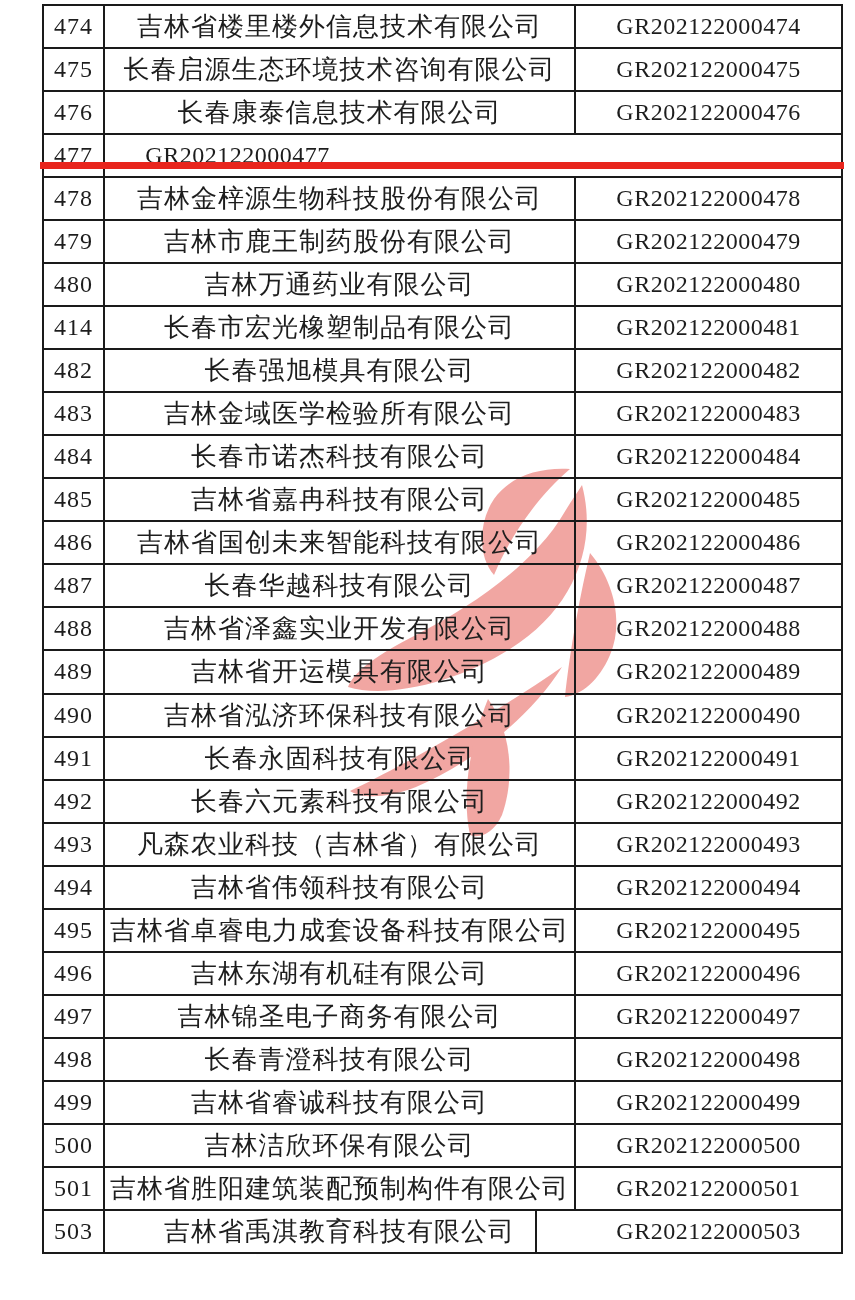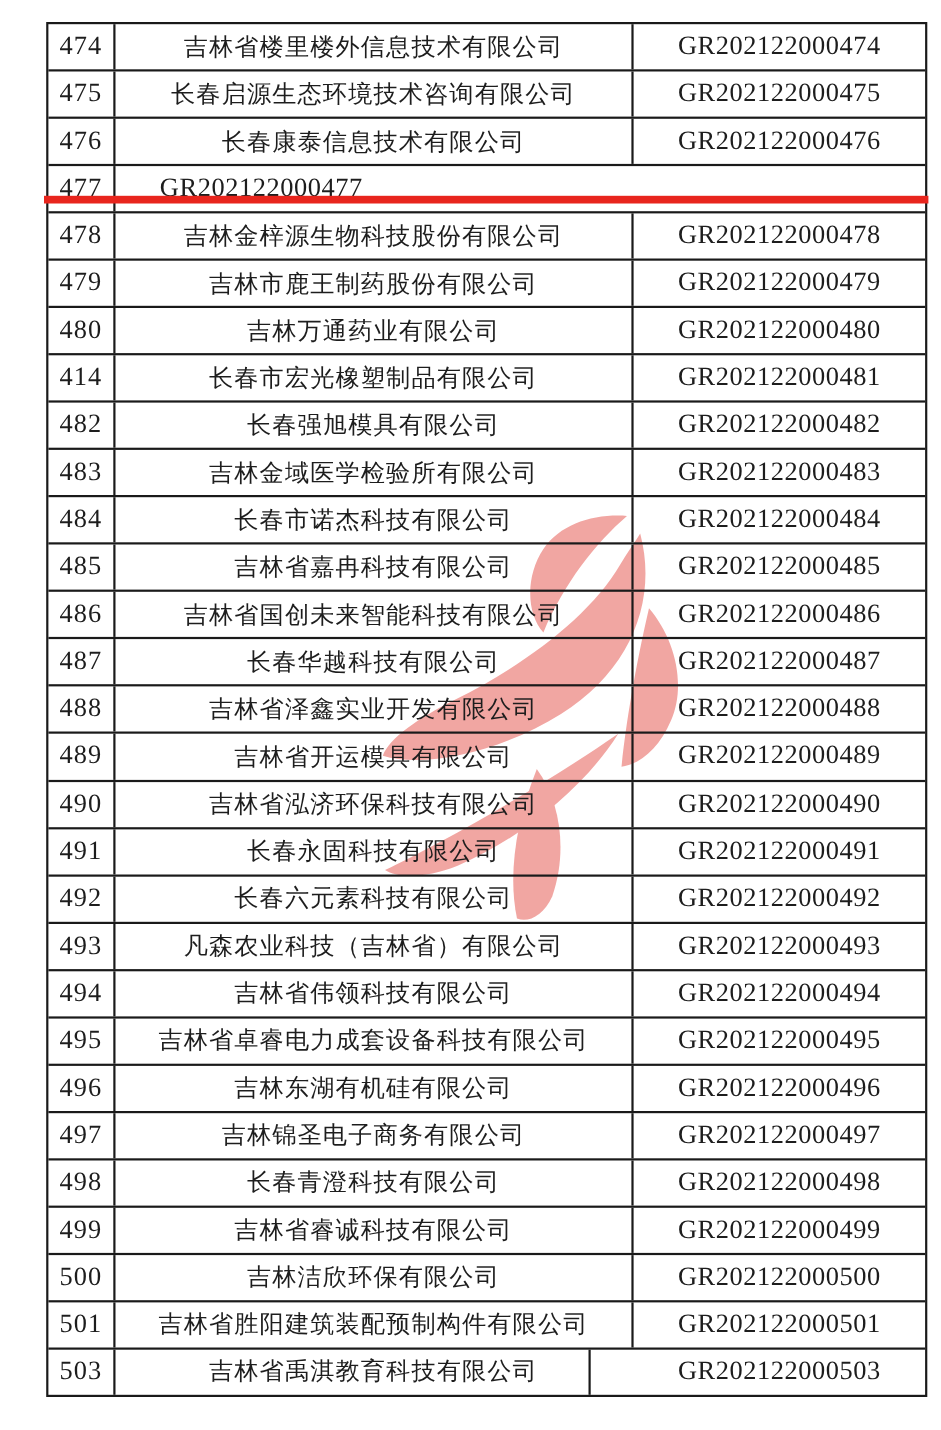--- a/index.html
+++ b/index.html
@@ -28,21 +28,21 @@
     width: 330px;
     height: 390px;
     z-index: 0;
     color: var(--pink);
     opacity: 0.88;
   }
 
   .doc-table {
     position: absolute;
     left: 42px;
-    top: 20px;
+    top: 4px;
     width: 801px;
     height: 1250px;
     border: 2px solid var(--line);
     display: flex;
     flex-direction: column;
     z-index: 1;
     background: transparent;
   }
   .row {
     flex: 1;
@@ -60,21 +60,21 @@
   }
   .cell-num {
     width: 61px;
     border-right: 2px solid var(--line);
     font-size: 24px;
     letter-spacing: 1px;
   }
   .cell-name {
     flex: 1;
     border-right: 2px solid var(--line);
-    font-size: 22px;
+    font-size: 26px;
     letter-spacing: 1px;
   }
   .cell-code {
     width: 265px;
     font-size: 24px;
     letter-spacing: 0.5px;
   }
   
   .row.highlighted::after {
     content: "";

